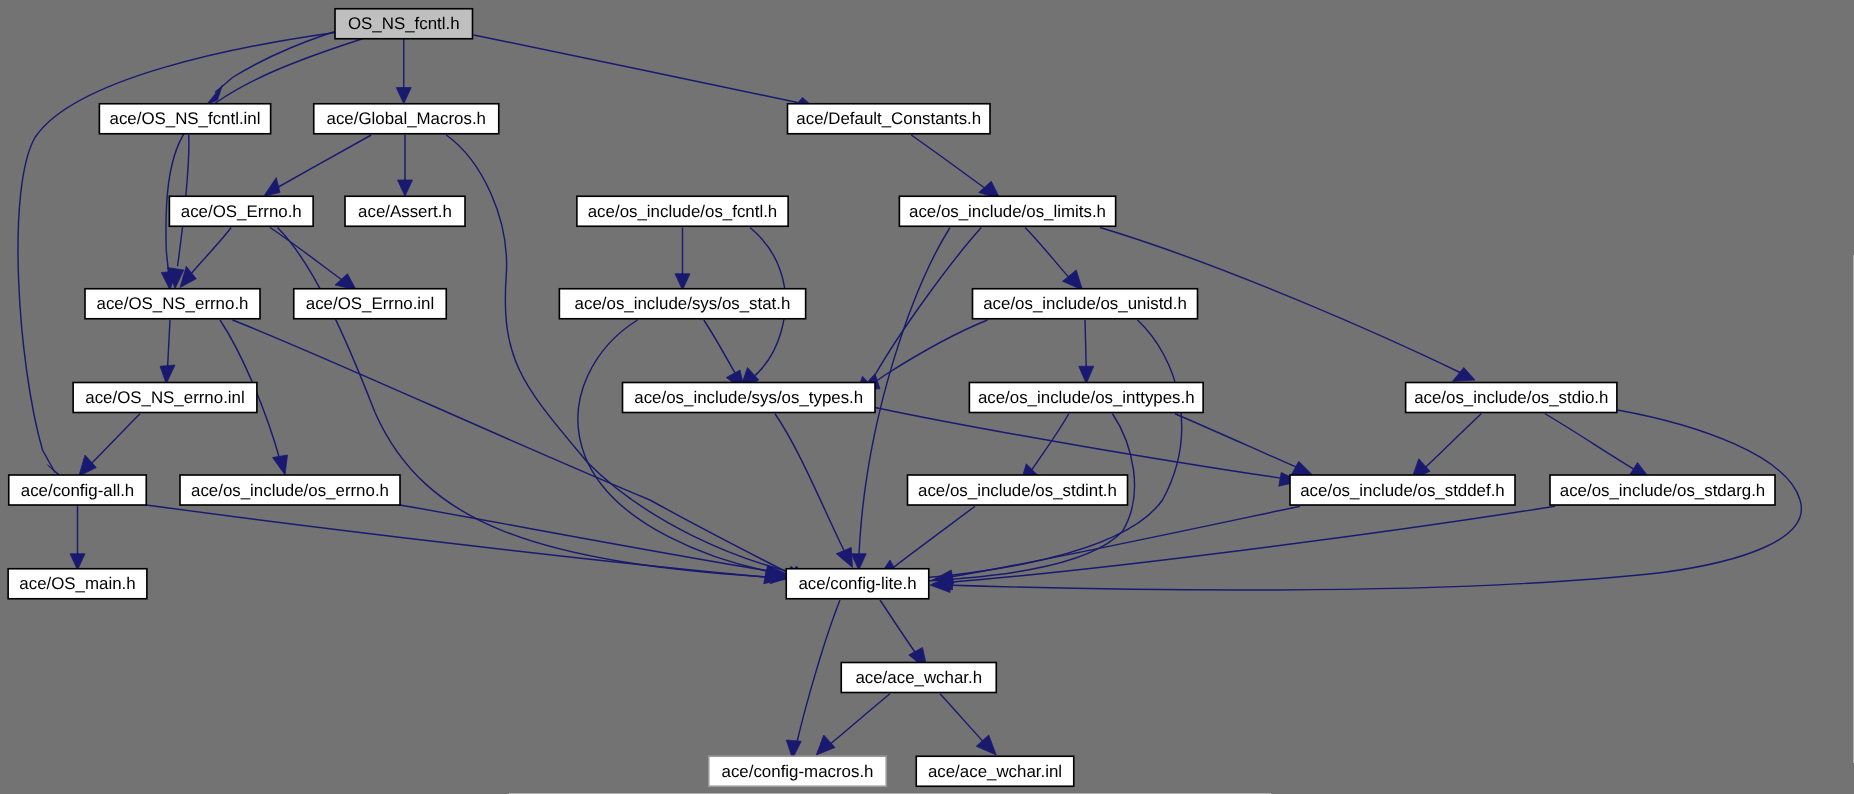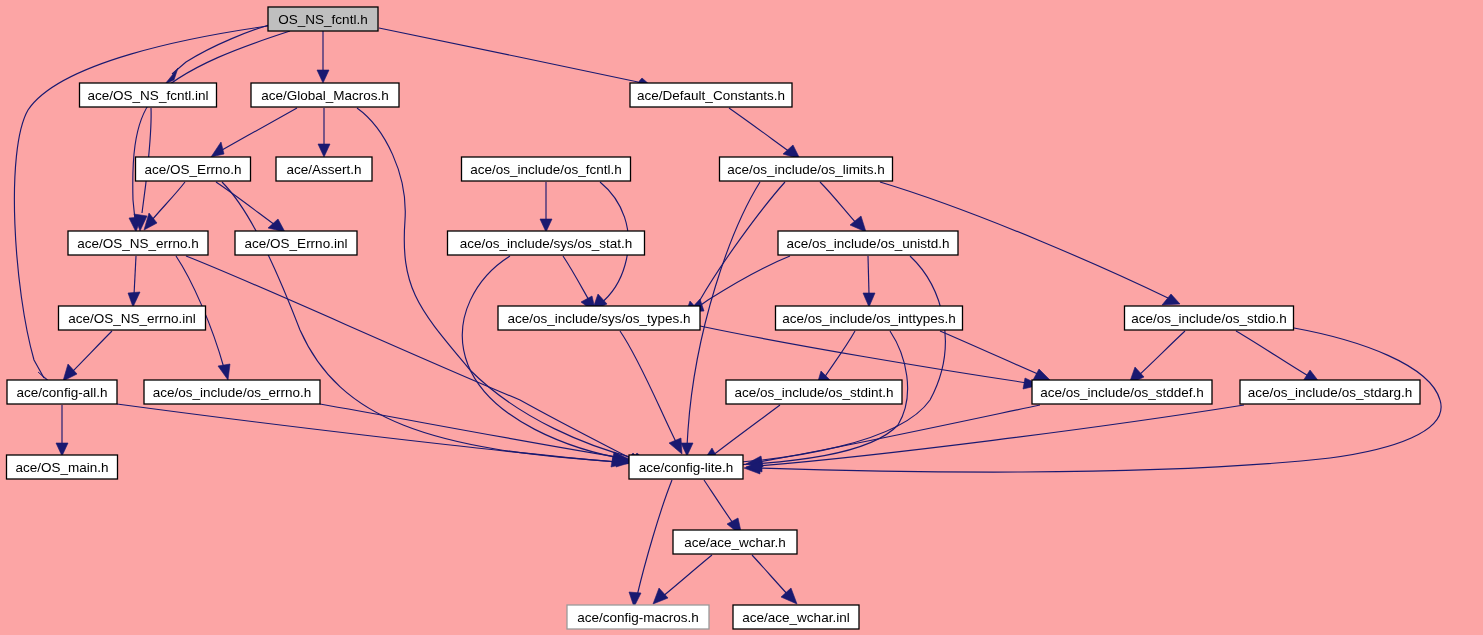--- a/index.html
+++ b/index.html
@@ -4,21 +4,21 @@
 <style>
   html, body {
     margin: 0;
     padding: 0;
     background: #ffffff;
   }
   #graph-root {
     position: relative;
     width: 1483px;
     height: 635px;
-    background: #fca5a5;
+    background: #737373;
     font-family: "Liberation Sans", sans-serif;
     overflow: hidden;
   }
   svg#dep-graph {
     display: block;
     width: 1483px;
     height: 635px;
   }
   .node-box {
     fill: #ffffff;

